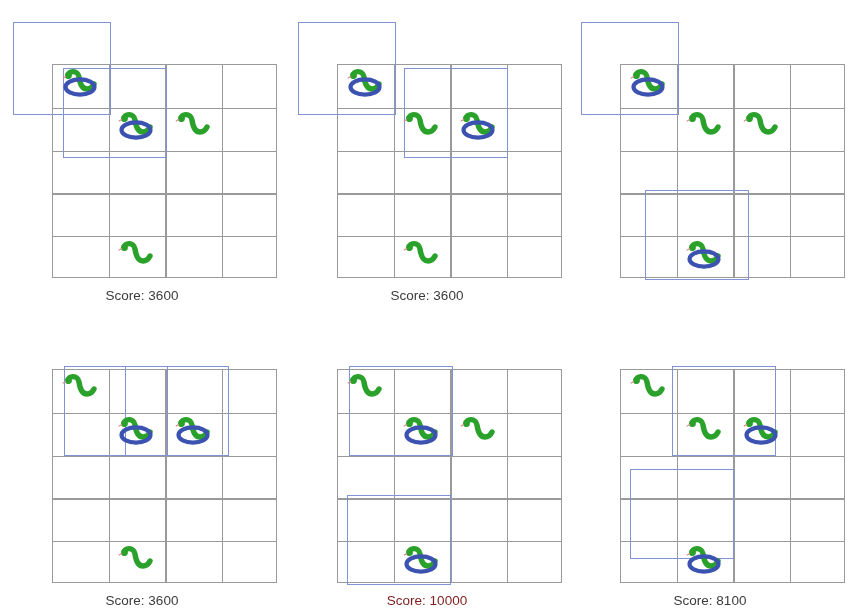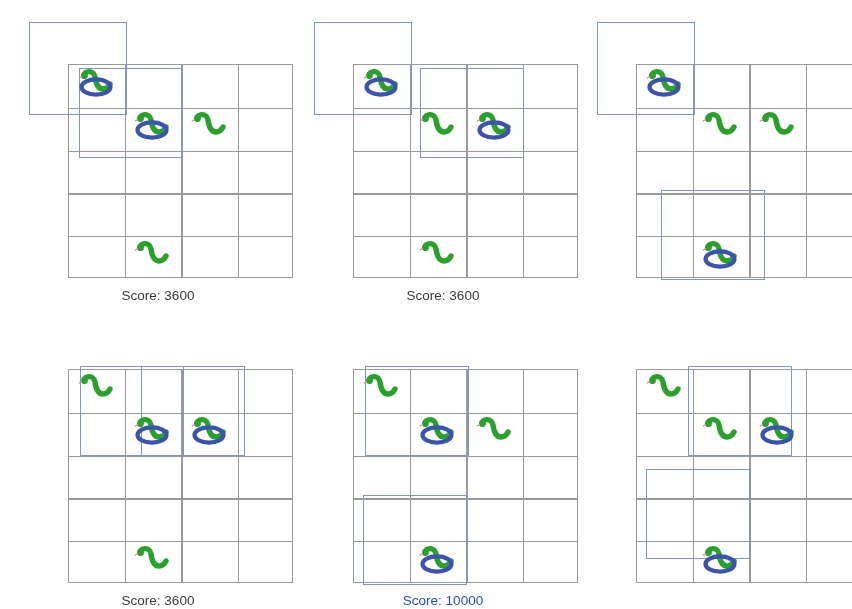--- a/index.html
+++ b/index.html
@@ -1,18 +1,18 @@
 <!DOCTYPE html>
 <html><head>
 <meta charset="utf-8">
 <style>
   html,body{margin:0;padding:0;background:#ffffff;}
   body{width:852px;height:609px;position:relative;overflow:hidden;
        font-family:"Liberation Sans", sans-serif;}
-  .panel{position:absolute;width:284px;height:304px;margin-left:16px;}
+  .panel{position:absolute;width:284px;height:304px;}
   .stage{position:absolute;left:0;top:0;width:284px;height:304px;}
   .grid{position:absolute;box-sizing:border-box;border:1.6px solid #9a9a9a;}
   .gline{position:absolute;background:#9a9a9a;}
   .gline.v{width:1.3px;top:0;bottom:0;}
   .gline.h{height:1.3px;left:0;right:0;}
   .rect{position:absolute;box-sizing:border-box;border:1.3px solid #8094d4;background:transparent;}
   .tok{position:absolute;width:44px;height:36px;margin-left:-22px;margin-top:-18px;}
   .tok svg{display:block;width:44px;height:36px;overflow:visible;}
   .score{position:absolute;left:0;width:284px;text-align:center;
          font-size:13.5px;color:#3c3c3c;white-space:nowrap;}
@@ -241,21 +241,21 @@
         </div>
         <div class="tok" style="left: 136.3px; top: 256.6px;">
           <svg viewBox="0 0 44 36">
             <path d="M10 9 C10 3, 20 3, 21 10 C22 17, 24 22, 29 22 C33 22, 35 19, 36 17" fill="none" stroke="#2aa12a" stroke-width="5.4" stroke-linecap="round"></path>
             <circle cx="10.5" cy="8.5" r="3.4" fill="#2aa12a"></circle>
             <path d="M7.5 9.5 L5.2 11" stroke="#e08a8a" stroke-width="1.2" stroke-linecap="round"></path>
             <ellipse cx="22" cy="20" rx="14.5" ry="7.6" fill="none" stroke="#3b52b0" stroke-width="4.2"></ellipse>
           </svg>
         </div>
       </div>
-      <div class="score" style="top: 288px; color: #1d4ed8;">Score: 10000</div>
+      <div class="score" style="top: 288px; color: #7f1d1d;">Score: 10000</div>
     </div>
     <div class="panel" style="left: 568px; top: 305px;">
       <div class="stage">
         <div class="grid" style="left: 52px; top: 64px; width: 224.8px; height: 214px;">
           <div class="gline v" style="left: 56.2px;"></div>
           <div class="gline v" style="left: 112.4px;"></div>
           <div class="gline v" style="left: 168.6px;"></div>
           <div class="gline h" style="top: 42.8px;"></div>
           <div class="gline h" style="top: 85.6px;"></div>
           <div class="gline h" style="top: 128.4px;"></div>
@@ -287,14 +287,15 @@
         </div>
         <div class="tok" style="left: 136.3px; top: 256.6px;">
           <svg viewBox="0 0 44 36">
             <path d="M10 9 C10 3, 20 3, 21 10 C22 17, 24 22, 29 22 C33 22, 35 19, 36 17" fill="none" stroke="#2aa12a" stroke-width="5.4" stroke-linecap="round"></path>
             <circle cx="10.5" cy="8.5" r="3.4" fill="#2aa12a"></circle>
             <path d="M7.5 9.5 L5.2 11" stroke="#e08a8a" stroke-width="1.2" stroke-linecap="round"></path>
             <ellipse cx="22" cy="20" rx="14.5" ry="7.6" fill="none" stroke="#3b52b0" stroke-width="4.2"></ellipse>
           </svg>
         </div>
       </div>
+      <div class="score" style="top: 288px; color: rgb(60, 60, 60);">Score: 8100</div>
     </div>
   </div>
 
 </body></html>

